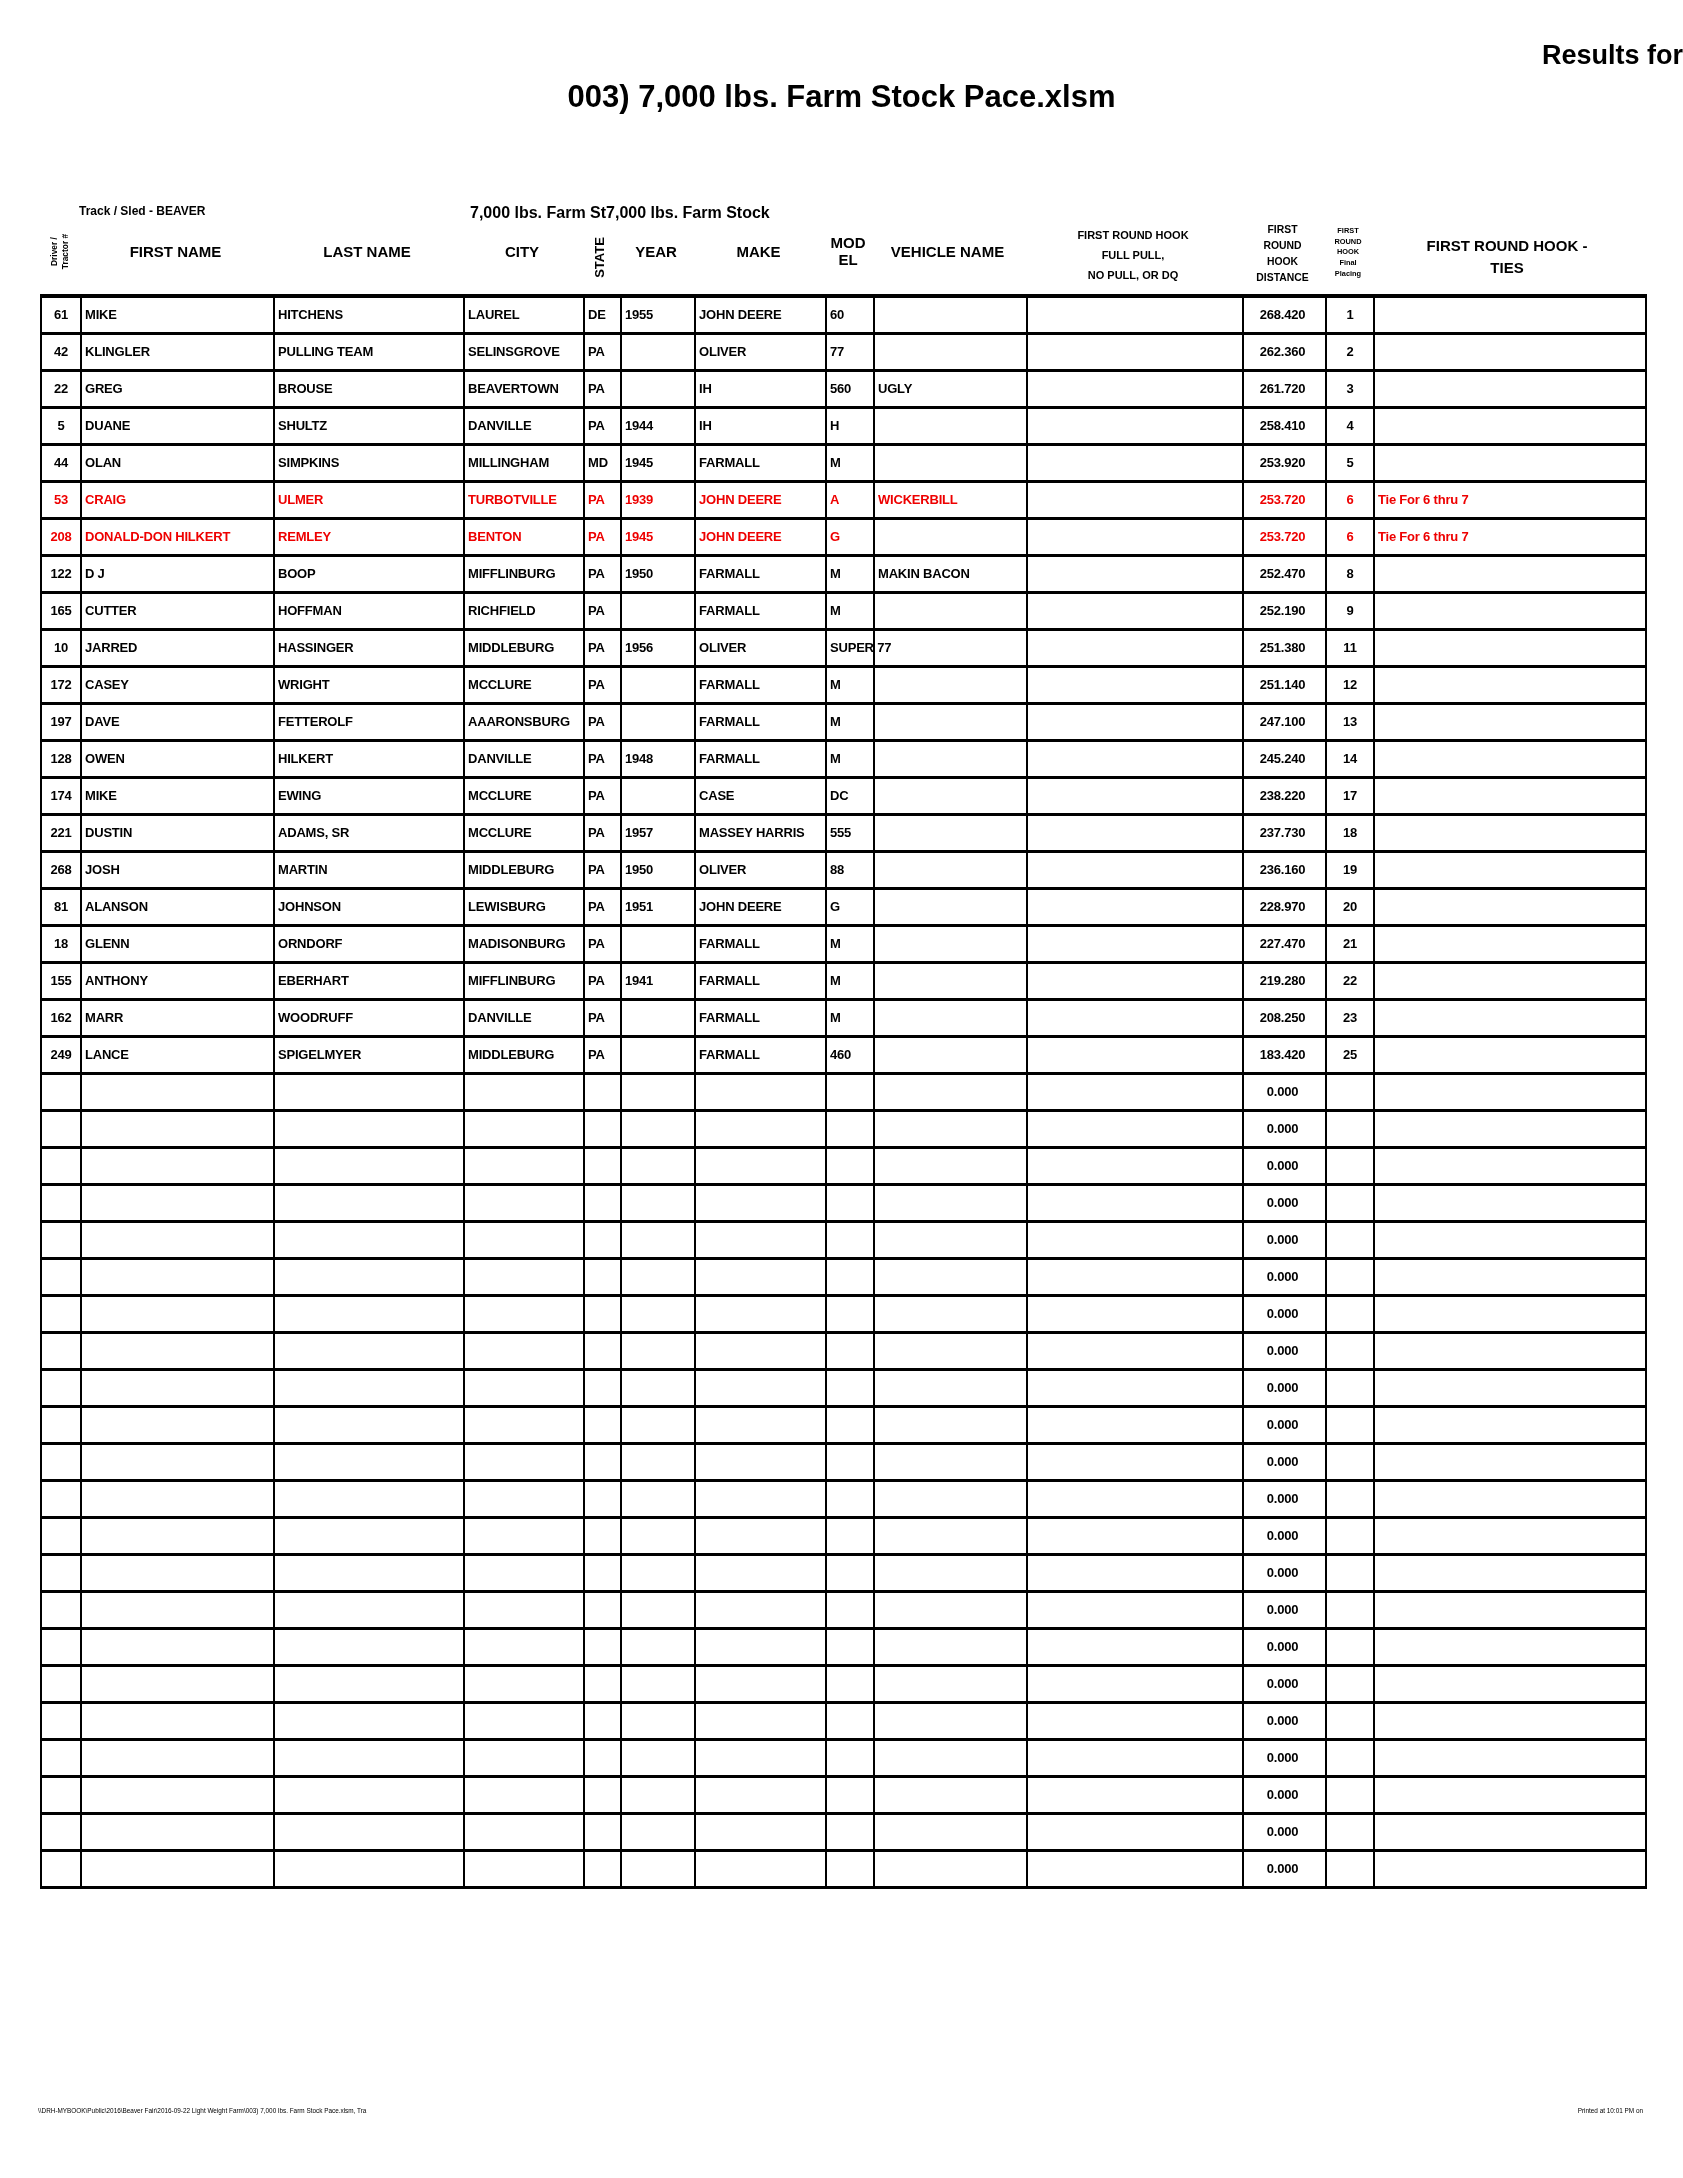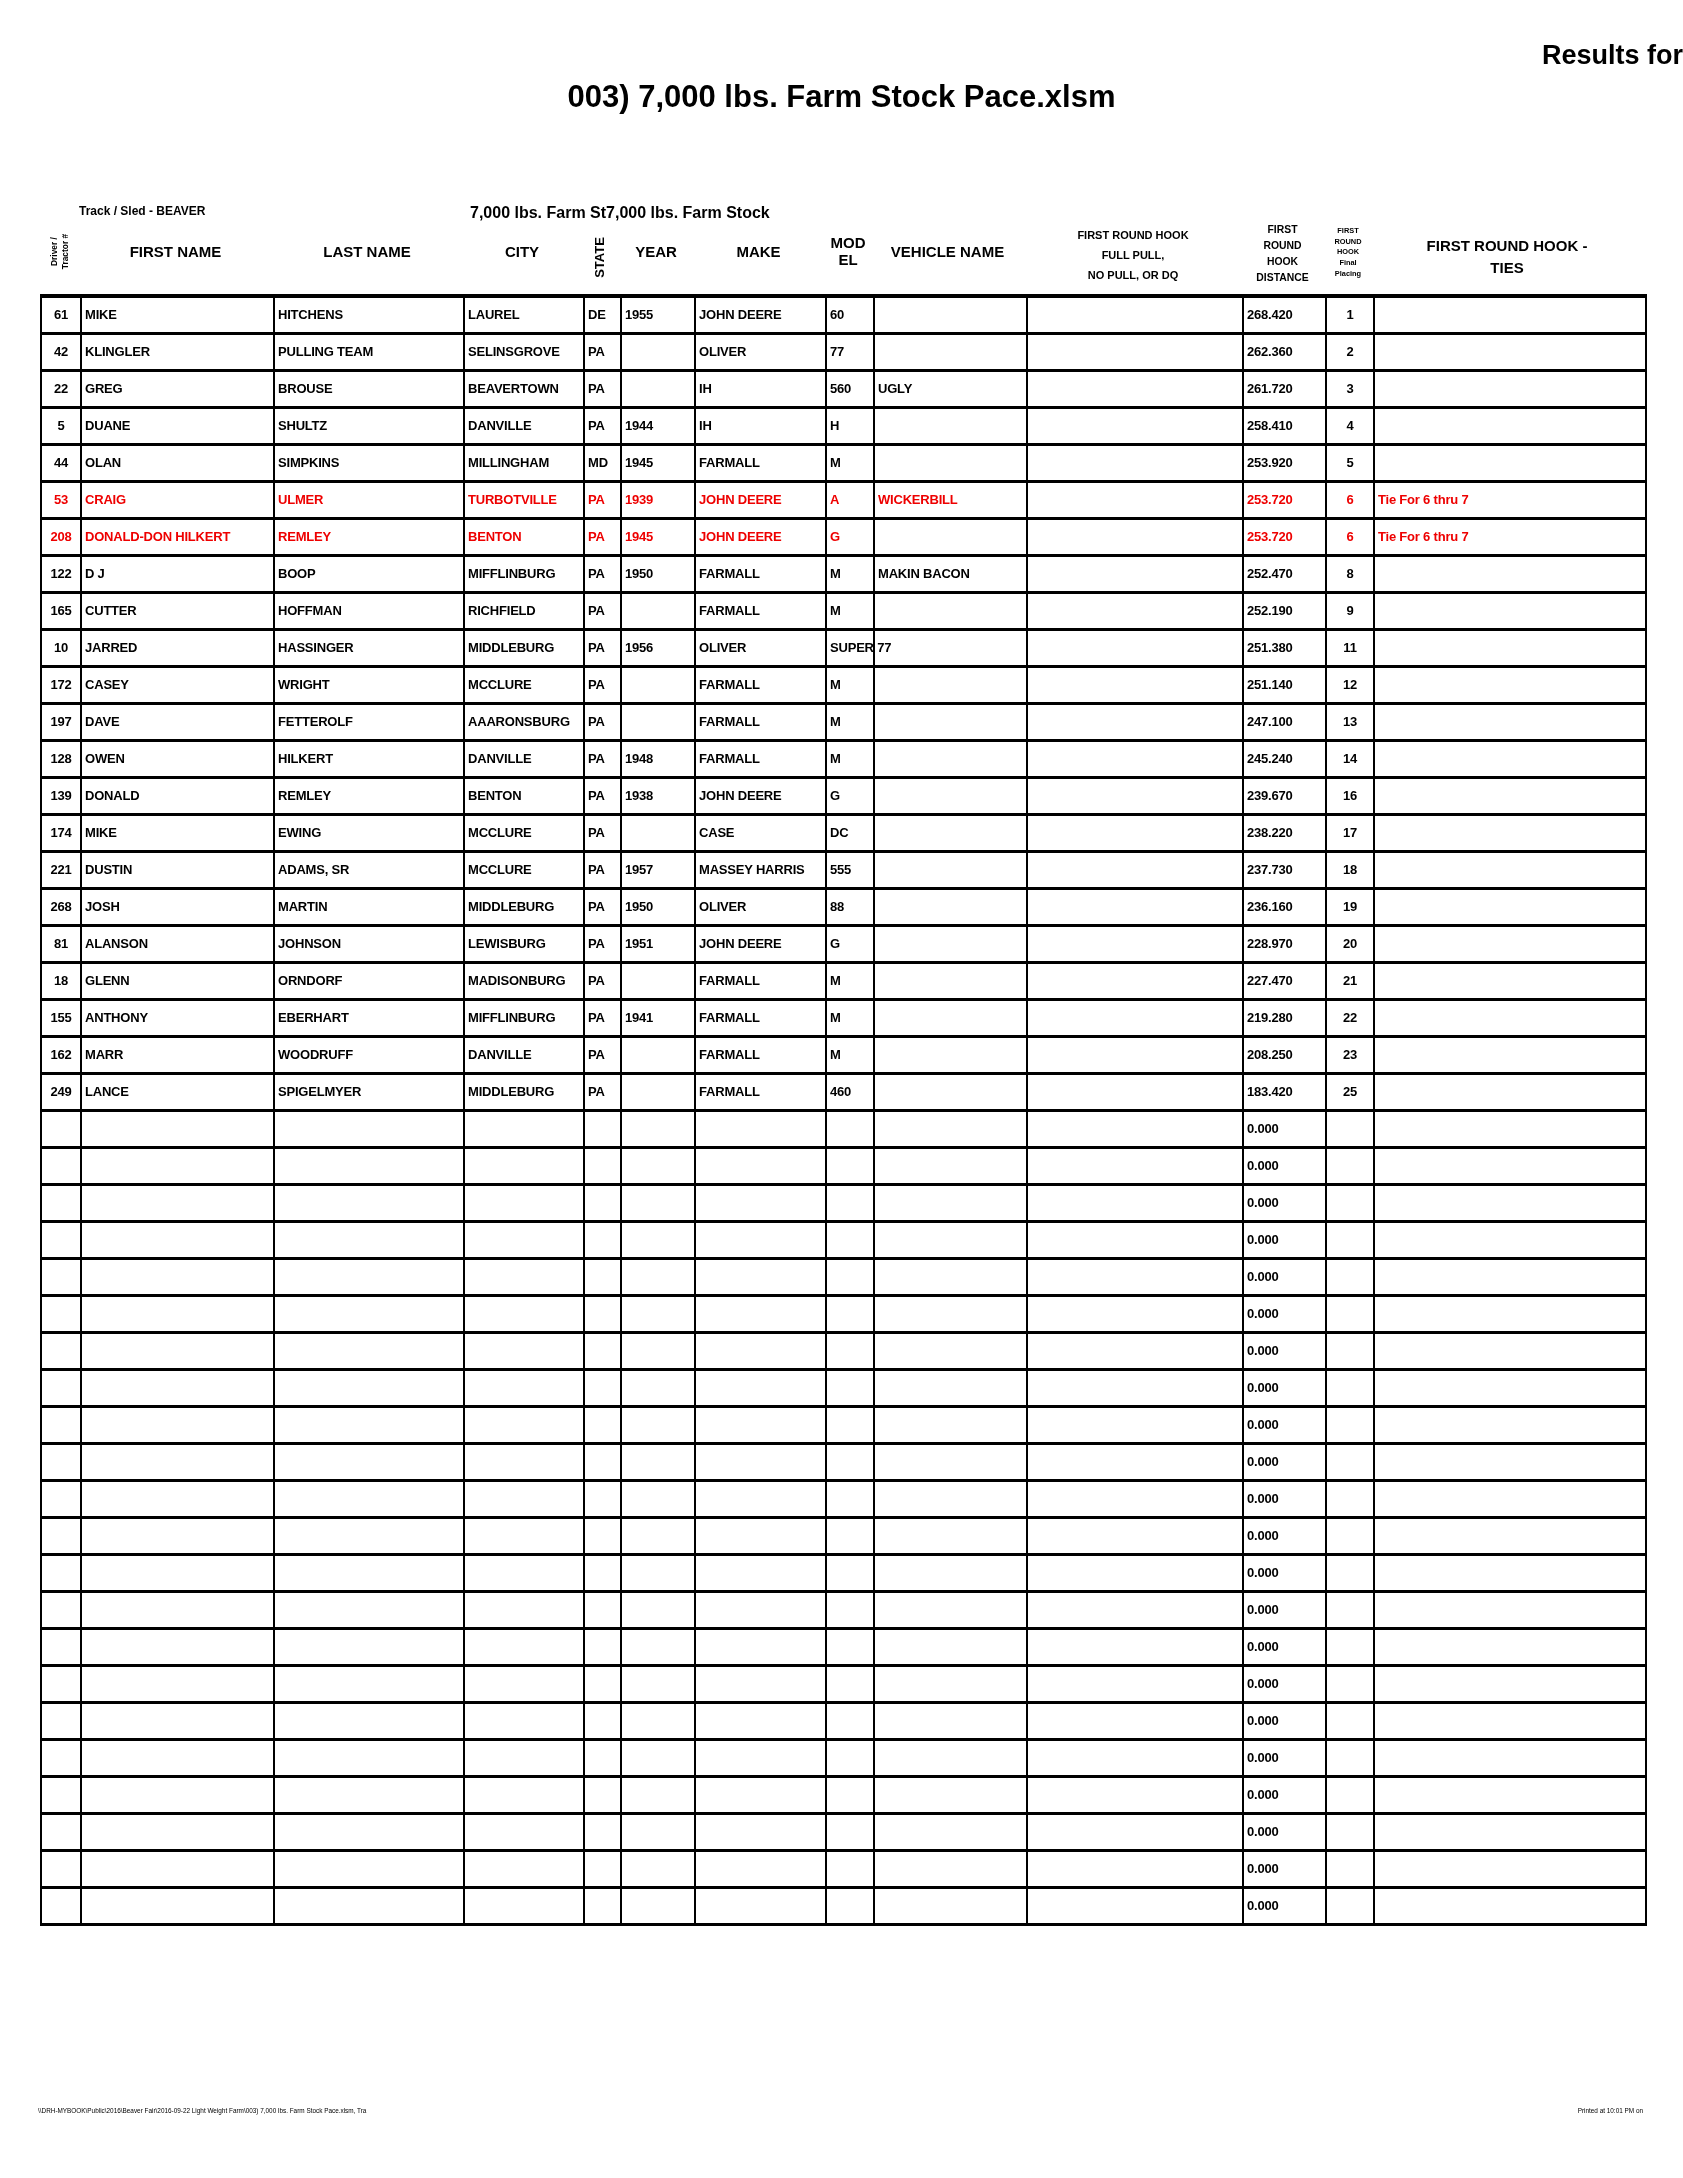--- a/index.html
+++ b/index.html
@@ -34,21 +34,21 @@
   table.results td {
     border-left:2px solid #000; border-right:2px solid #000;
     border-top:3px solid #000; border-bottom:3px solid #000;
     font-size:13px; font-weight:bold; letter-spacing:-0.2px;
     white-space:nowrap; padding:0 3px; vertical-align:middle;
   }
   table.results tr { height:37px; }
   table.results tr:first-child td { border-top:4px solid #000; }
   .c-num    { text-align:center; padding:0 2px; }
   .c-left   { text-align:left; }
-  .c-right  { text-align:left; padding-right:7px !important; }
+  .c-right  { text-align:center; padding-right:7px !important; }
   .c-center { text-align:center; }
   .c-ovf    { overflow:visible; }
   
   .footL { position:absolute; left:38px;  top:2107px; font-size:6.4px; color:#000; white-space:nowrap; }
   .footR { position:absolute; right:40px; top:2107px; font-size:6.4px; color:#000; white-space:nowrap; }
 </style>
 </head>
 <body>
 
 <div class="page">
@@ -291,35 +291,20 @@
           <td class="c-left">1948</td>
           <td class="c-left c-ovf">FARMALL</td>
           <td class="c-left c-ovf">M</td>
           <td class="c-left"></td>
           <td class="c-left"></td>
           <td class="c-right">245.240</td>
           <td class="c-center">14</td>
           <td class="c-left"></td>
         </tr>
         <tr>
-          <td class="c-num">139</td>
-          <td class="c-left">DONALD</td>
-          <td class="c-left">REMLEY</td>
-          <td class="c-left">BENTON</td>
-          <td class="c-left">PA</td>
-          <td class="c-left">1938</td>
-          <td class="c-left c-ovf">JOHN DEERE</td>
-          <td class="c-left c-ovf">G</td>
-          <td class="c-left"></td>
-          <td class="c-left"></td>
-          <td class="c-right">239.670</td>
-          <td class="c-center">16</td>
-          <td class="c-left"></td>
-        </tr>
-        <tr>
           <td class="c-num">174</td>
           <td class="c-left">MIKE</td>
           <td class="c-left">EWING</td>
           <td class="c-left">MCCLURE</td>
           <td class="c-left">PA</td>
           <td class="c-left"></td>
           <td class="c-left c-ovf">CASE</td>
           <td class="c-left c-ovf">DC</td>
           <td class="c-left"></td>
           <td class="c-left"></td>

